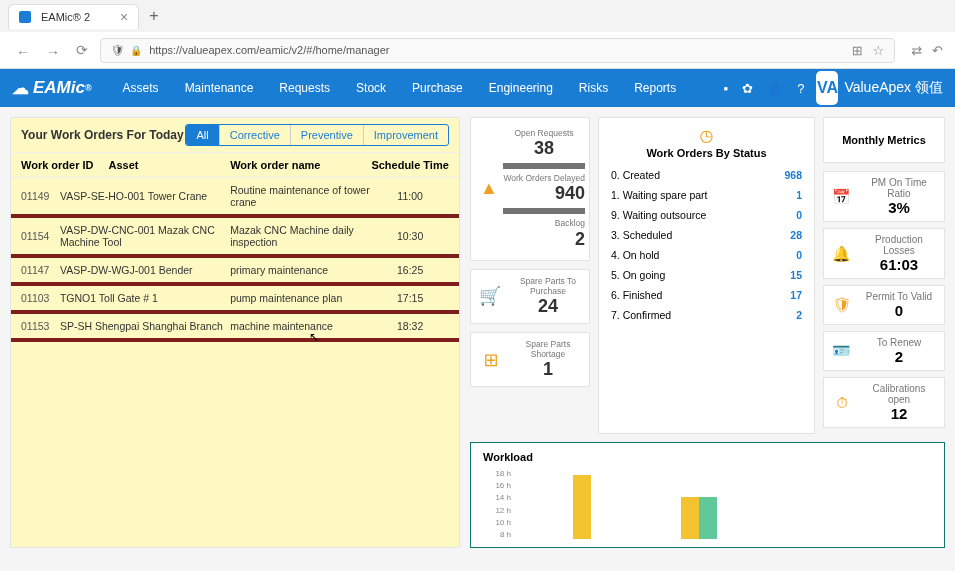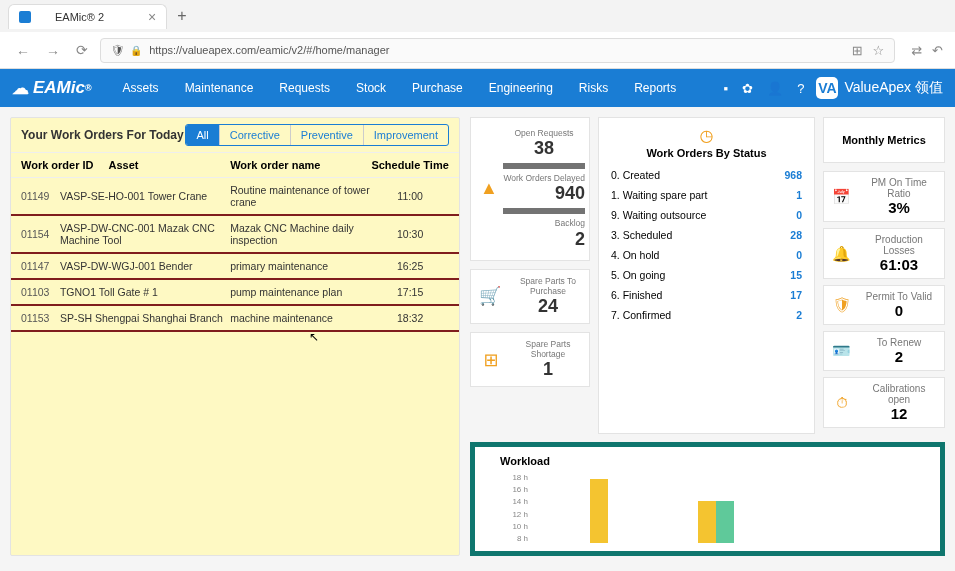--- a/index.html
+++ b/index.html
@@ -1,61 +1,61 @@
 <!DOCTYPE html>
 <html><head>
 <meta charset="utf-8">
 <style>
 * { margin: 0; padding: 0; box-sizing: border-box; }
 body { font-family: -apple-system, BlinkMacSystemFont, "Segoe UI", Arial, sans-serif; background: #f5f5f5; width: 955px; height: 571px; overflow: hidden; position: relative; }
 
 .browser-chrome { background: #fff; border-bottom: 1px solid #ddd; }
 .tab-bar { display: flex; align-items: center; height: 32px; padding: 0 8px; background: #f3f3f3; }
-.tab { display: flex; align-items: center; gap: 24px; padding: 4px 10px; background: #fff; border-radius: 6px 6px 0 0; font-size: 11px; color: #333; border: 1px solid #ddd; border-bottom: none; }
+.tab { display: flex; align-items: center; gap: 10px; padding: 4px 10px; background: #fff; border-radius: 6px 6px 0 0; font-size: 11px; color: #333; border: 1px solid #ddd; border-bottom: none; }
 .tab-favicon { width: 12px; height: 12px; background: #1a7dd4; border-radius: 2px; }
 .tab-close { color: #888; font-size: 14px; cursor: pointer; margin-left: 20px; }
 .new-tab { color: #666; font-size: 16px; margin-left: 10px; cursor: pointer; }
 
 .url-bar { display: flex; align-items: center; height: 36px; padding: 0 12px; gap: 8px; }
 .nav-arrow { color: #888; font-size: 14px; padding: 2px 4px; cursor: pointer; }
 .url-field { flex: 1; display: flex; align-items: center; gap: 6px; padding: 4px 10px; border: 1px solid #ddd; border-radius: 4px; font-size: 11px; color: #555; background:#fafafa }
 .lock-icon { color: #888; font-size: 10px; }
 .url-right-icons { display: flex; gap: 10px; color: #888; font-size: 13px; }
 .ext-icons { display:flex; gap:10px; color:#888; font-size:13px; margin-left:8px; }
 
 .header-nav { background: #1a7dd4; color: #fff; display: flex; align-items: center; height: 38px; padding: 0 12px; }
 .logo { display: flex; align-items: center; font-size: 17px; font-weight: 600; font-style: italic; margin-right: 18px; }
 .logo-cloud { margin-right: 4px; font-style:normal; }
 .logo sup { font-size: 9px; font-style: normal; }
 .nav-items { display: flex; gap: 0; }
 .nav-item { padding: 10px 13px; font-size: 12px; cursor: pointer; }
 .nav-icons { display: flex; gap: 14px; margin-left: auto; font-size: 13px; align-items:center; }
 .brand-right { display: flex; align-items: center; gap: 6px; margin-left: 12px; font-size: 14px; font-weight: 500; }
-.brand-badge { background: #fff; color: #1a7dd4; border-radius: 5px; width: 22px; height: 22px; display: flex; align-items: center; justify-content: center; font-weight: bold; font-size: 14px; }
+.brand-badge { background: #fff; color: #1a7dd4; border-radius: 5px; width: 22px; height: 34px; display: flex; align-items: center; justify-content: center; font-weight: bold; font-size: 16px; }
 
 .dashboard { display: flex; gap: 10px; padding: 10px; }
 .left-col { width: 450px; }
 .right-col { flex: 1; display: flex; flex-direction: column; gap: 8px; }
 
 .panel { background: #fef9c3; border: 1px solid #e3e3e3; border-radius: 2px; }
 
 .wo-header { display: flex; align-items: center; padding: 6px 10px; border-bottom: 1px solid #eee; }
 .wo-title { font-size: 12px; font-weight: 600; color: #333; flex: 1; }
 .wo-tabs { display: flex; border: 1px solid #1a7dd4; border-radius: 3px; overflow: hidden; font-size: 11px; }
 .wo-tab { padding: 4px 10px; color: #1a7dd4; cursor: pointer; border-left: 1px solid #ccc; }
 .wo-tab:first-child { border-left: none; }
 .wo-tab.active { background: #1a7dd4; color: #fff; }
 
 .wo-table-head { display: flex; padding: 6px 10px; font-size: 11px; font-weight: 600; border-bottom: 1px solid #eee; }
 .col-id { width: 40px; }
 .col-asset { width: 175px; }
 .col-name { width: 145px; }
 .col-time { width: 80px; text-align: center; }
 
-.wo-row { display: flex; padding: 6px 10px; font-size: 10.5px; color: #333; border-bottom: 2px solid #7f1d1d; align-items: center; }
+.wo-row { display: flex; padding: 6px 10px; font-size: 10.5px; color: #333; border-bottom: 4px solid #7f1d1d; align-items: center; }
 .wo-row .col-id { color: #555; }
 
 .top-row { display: flex; gap: 8px; }
 .kpi-col { width: 120px; display: flex; flex-direction: column; gap: 8px; }
 .kpi-box { background: #fff; border: 1px solid #e3e3e3; display: flex; align-items: center; padding: 6px; gap: 8px; min-height: 48px; }
 .kpi-icon { width: 28px; height: 28px; display: flex; align-items: center; justify-content: center; font-size: 18px; color: #f0a020; }
 .kpi-text { flex: 1; text-align: center; }
 .kpi-label { font-size: 8.5px; color: #777; line-height: 1.2; }
 .kpi-val { font-size: 18px; font-weight: 600; color: #333; }
 
@@ -70,21 +70,21 @@
 .status-row .sv { color: #1a7dd4; font-weight: 600; }
 
 .metrics-col { width: 122px; display: flex; flex-direction: column; gap: 8px; }
 .metrics-title { background: #fff; border: 1px solid #e3e3e3; text-align: center; font-size: 11px; font-weight: 600; padding: 16px 4px; }
 .metric-box { background: #fff; border: 1px solid #e3e3e3; display: flex; align-items: center; padding: 5px 7px; gap: 8px; }
 .metric-icon { width: 22px; height: 22px; display: flex; align-items: center; justify-content: center; color: #f0a020; font-size: 15px; }
 .metric-text { flex: 1; text-align: center; }
 .metric-label { font-size: 10px; color: #777; line-height: 1.1; }
 .metric-val { font-size: 15px; font-weight: 600; }
 
-.workload-panel { background: #fff; border: 5px solid #0f766e; padding: 8px 25px; }
+.workload-panel { background: #fff; border: 1px solid #0f766e; padding: 8px 12px; }
 .workload-title { font-size: 11px; font-weight: 600; margin-bottom: 6px; }
 .workload-chart { position: relative; height: 70px; display: flex; align-items: flex-end; padding-left: 30px; overflow:hidden; }
 .y-axis { position: absolute; left: 0; top: 0; bottom: 0; width: 28px; display: flex; flex-direction: column; justify-content: space-between; font-size: 8px; color: #888; text-align: right; }
 .bars { display: flex; align-items: flex-end; gap: 90px; height: 100%; padding-left: 60px; }
 .bar-group { display: flex; gap: 0; align-items: flex-end; }
 .bar { width: 18px; }
 .bar.y { background: #f4c430; }
 .bar.g { background: #5fc99a; }
 
 .cursor { position: absolute; left: 309px; top: 330px; font-size: 12px; color: #000; pointer-events:none; }

